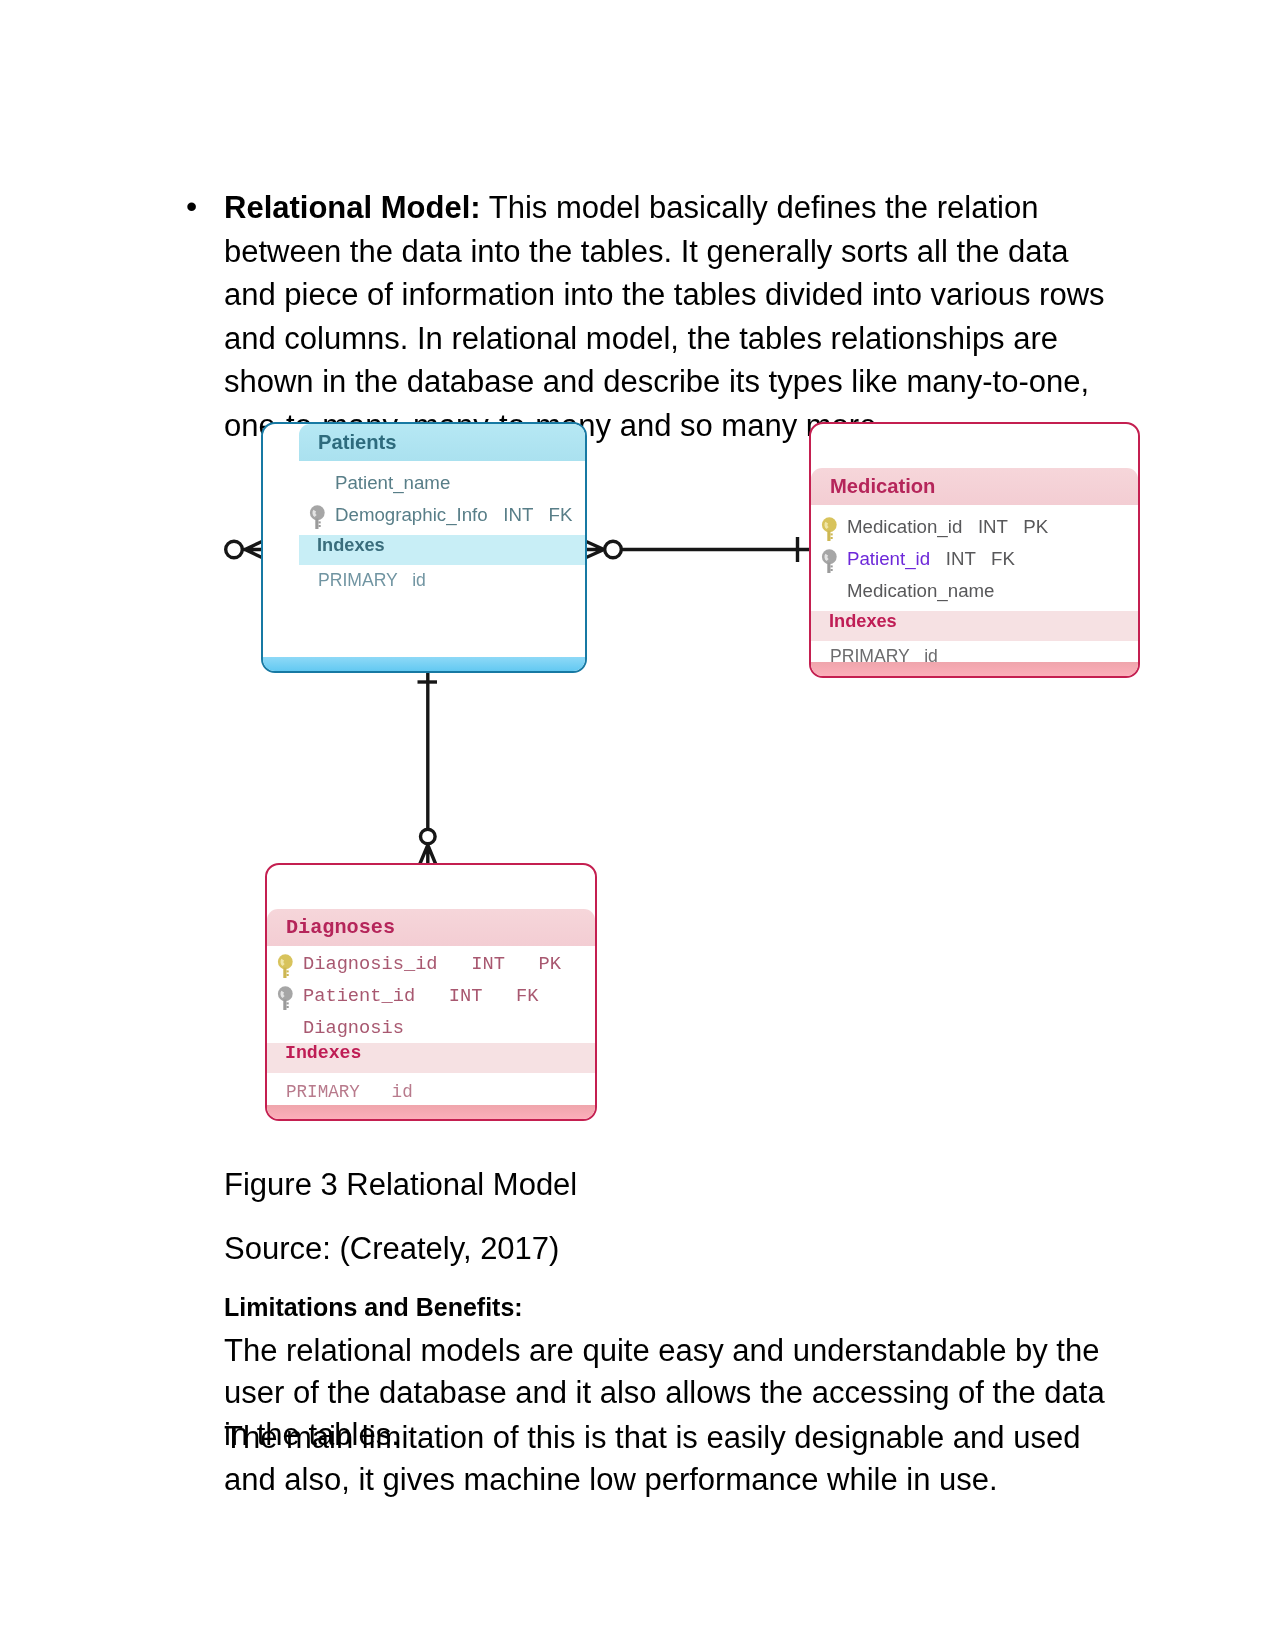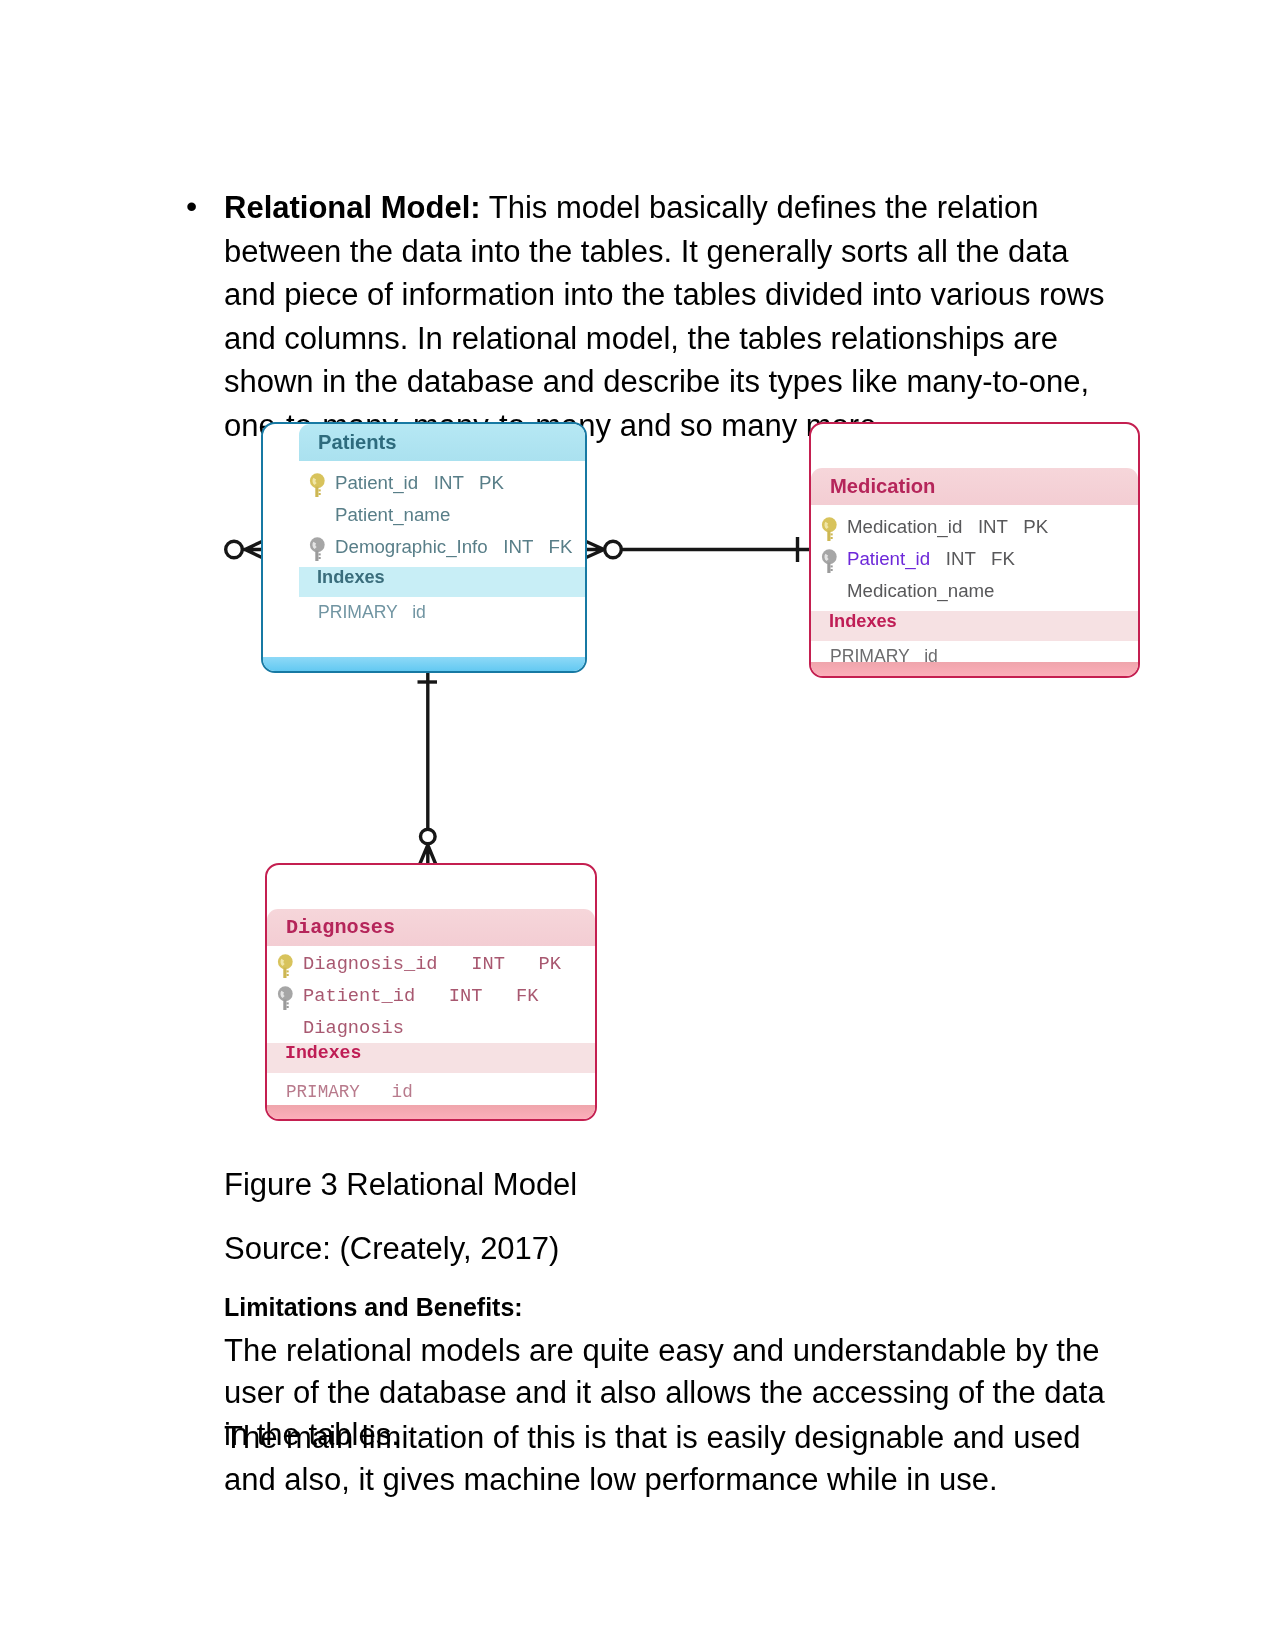--- a/index.html
+++ b/index.html
@@ -80,30 +80,20 @@
       <circle cx="234" cy="549.5" r="8.3" fill="#fff" stroke="#161616" stroke-width="3.4"></circle>
       <circle cx="613" cy="549.5" r="8.3" fill="#fff" stroke="#161616" stroke-width="3.4"></circle>
       <circle cx="427.8" cy="836.5" r="7.3" fill="#fff" stroke="#161616" stroke-width="3.4"></circle>
     </svg>
 
     <div class="ertable blue" style="left:261px;top:422px;width:326px;height:251px;">
       <div class="hdr">
         <span class="t">Patients</span>
       </div>
       <div class="fields">
-        <div class="erow">
-          <span class="ky"><svg viewBox="0 0 20 28" width="20" height="28">
-                <circle cx="10.3" cy="9.7" r="7.4" fill="#d8c35c"></circle>
-                <path d="M6.4 6.8 a5.2 5.2 0 0 0 1.2 7.2 l2.1 -2.0 a2.5 2.5 0 0 1 -0.6 -3.6 z" fill="#f0e6a9"></path>
-                <rect x="8.3" y="15.6" width="3.2" height="10.4" fill="#cdb753"></rect>
-                <rect x="11.5" y="18.4" width="2.2" height="2.0" fill="#cdb753"></rect>
-                <rect x="11.5" y="22.0" width="2.2" height="2.0" fill="#cdb753"></rect>
-              </svg></span>
-          <span class="nm">Patient_id   INT   PK</span>
-        </div>
         <div class="erow">
           <span class="nm">Patient_name</span>
         </div>
         <div class="erow">
           <span class="ky"><svg viewBox="0 0 20 28" width="20" height="28">
                 <circle cx="10.3" cy="9.7" r="7.4" fill="#a6a6a6"></circle>
                 <path d="M6.4 6.8 a5.2 5.2 0 0 0 1.2 7.2 l2.1 -2.0 a2.5 2.5 0 0 1 -0.6 -3.6 z" fill="#e4e4e4"></path>
                 <rect x="8.3" y="15.6" width="3.2" height="10.4" fill="#9b9b9b"></rect>
                 <rect x="11.5" y="18.4" width="2.2" height="2.0" fill="#9b9b9b"></rect>
                 <rect x="11.5" y="22.0" width="2.2" height="2.0" fill="#9b9b9b"></rect>

